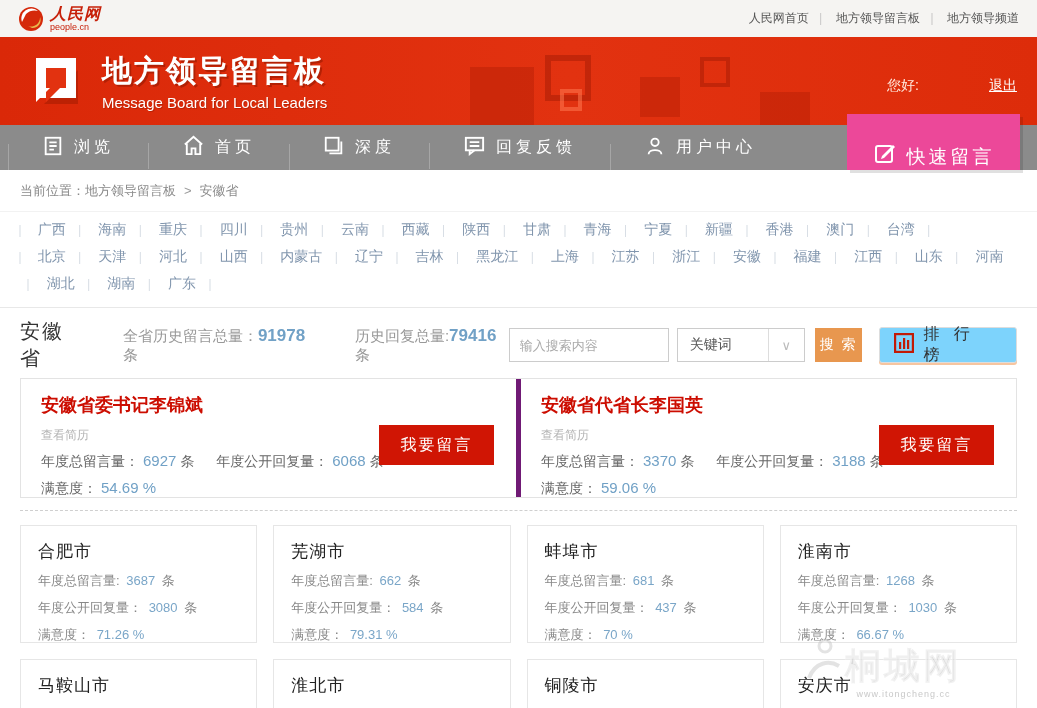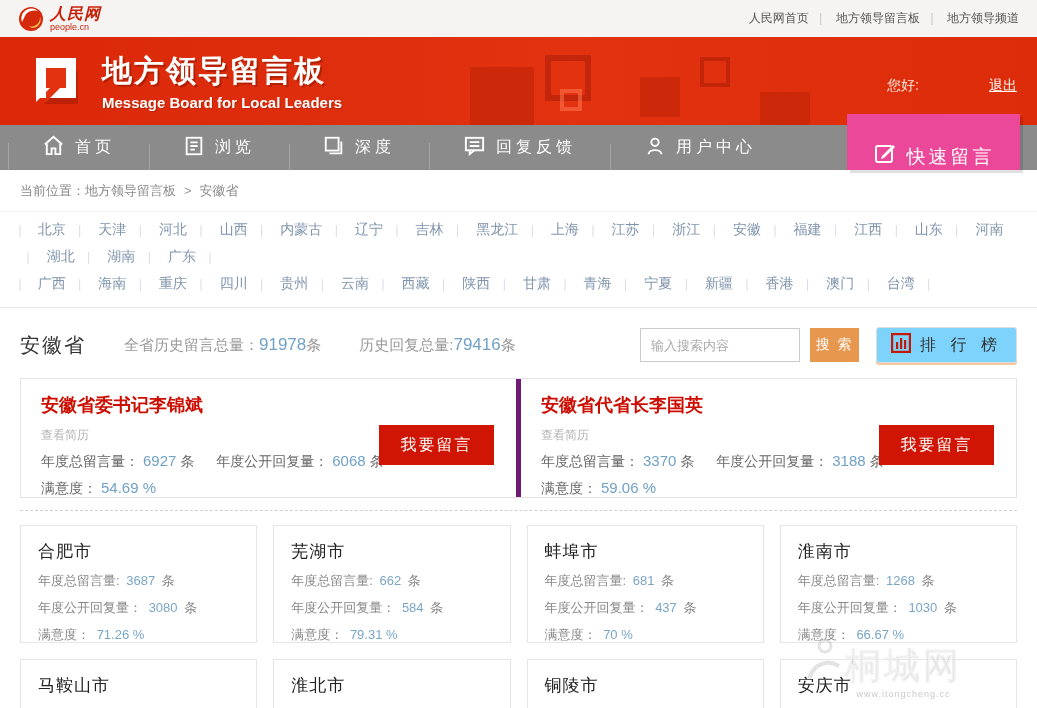--- a/index.html
+++ b/index.html
@@ -20,21 +20,21 @@
 
   
   .banner { position:relative; height:88px; background:linear-gradient(90deg,#da2808,#e23210 55%,#dd2c0a);
     overflow:hidden; }
   .sq { position:absolute; border:6px solid rgba(170,30,5,.55); }
   .sq.fill { background:rgba(165,25,3,.35); border:none; }
   .sq.lite { border-color:rgba(255,120,80,.55); }
   .banner-logo-row { position:absolute; left:30px; top:14px; display:flex; align-items:center; gap:14px; }
   .banner-titles .t1 { color:#fff; font-size:30px; font-weight:bold; letter-spacing:2px;
     text-shadow:2px 2px 0 rgba(150,25,0,.6); }
-  .banner-titles .t2 { color:#fff; font-size:15px; font-weight:bold; margin-top:2px;
+  .banner-titles .t2 { color:#fff; font-size:15px; font-weight:normal; margin-top:2px;
     text-shadow:1px 1px 0 rgba(150,25,0,.5); }
   .banner-right { position:absolute; right:20px; top:40px; color:#ffe9de; font-size:14px;
     display:flex; gap:70px; align-items:center; }
   .banner-right .logout { color:#fff; text-decoration:underline; cursor:pointer; }
 
   
   .nav { position:relative; height:45px; background:#8b8b8b; display:flex; align-items:center;
     padding-left:8px; }
   .nav-item { display:flex; align-items:center; gap:10px; color:#fff; font-size:16px;
     letter-spacing:4px; padding:0 34px; cursor:pointer; position:relative; }
@@ -56,21 +56,21 @@
   .prov-row { line-height:26px; font-size:14px; }
   .prov-row::before { content:"｜"; color:#ccd4dd; font-size:12px; }
   .prov-row a { color:#8095ad; text-decoration:none; margin:0 1px; cursor:pointer; }
   .prov-row a::after { content:"｜"; color:#ccd4dd; font-size:12px; margin-left:8px; }
   .prov-row a { margin-left:8px; }
 
   
   .statsrow { display:flex; align-items:center; padding:0 20px; margin-top:16px; height:42px; }
   .prov-name { font-size:20px; color:#333; letter-spacing:2px; }
   .stat-group { font-size:15px; color:#999; margin-left:38px; }
-  .stat-group .num { color:#71a1c6; font-size:17px; }
+  .stat-group .num { color:#71a1c6; font-size:17px;font-weight:bold; }
   .search-area { margin-left:auto; display:flex; align-items:center; }
   .search-input { width:160px; height:34px; border:1px solid #ccc; padding:0 10px; font-size:13px;
     color:#444; outline:none; background:#fff; }
   .search-input::placeholder { color:#aaa; }
   .kw-select { width:132px; height:34px; border:1px solid #ccc; margin-left:8px; display:flex;
     align-items:center; font-size:14px; color:#555; cursor:pointer; background:#fff; }
   .kw-select .kw-label { flex:1; padding-left:12px; }
   .kw-select .chev { width:36px; height:100%; border-left:1px solid #ddd; display:flex;
     align-items:center; justify-content:center; color:#bbb; font-size:13px; }
   .search-btn { width:49px; height:34px; margin-left:10px; background:#e8974f; color:#fff;
@@ -156,35 +156,35 @@
 
   <div class="banner-right">
     <span>您好:</span>
     <span class="logout">退出</span>
   </div>
 </div>
 
 <div class="nav">
   <div class="nav-item">
     <span>
+      <svg width="22" height="22" viewBox="0 0 24 24" fill="none" stroke="#fff" stroke-width="2">
+        <rect x="4" y="3" width="16" height="18"></rect>
+          <path d="M8 8 H16 M8 12 H16 M8 16 H13"></path>
+      </svg>
+    </span>
+    <span>浏览</span>
+  </div>
+  <div class="nav-item">
+    <span>
       <svg width="23" height="23" viewBox="0 0 24 24" fill="none" stroke="#fff" stroke-width="2">
         <path d="M3 11 L12 3 L21 11"></path>
           <path d="M5 10 V21 H10 V15 H14 V21 H19 V10"></path>
       </svg>
     </span>
     <span>首页</span>
-  </div>
-  <div class="nav-item">
-    <span>
-      <svg width="22" height="22" viewBox="0 0 24 24" fill="none" stroke="#fff" stroke-width="2">
-        <rect x="4" y="3" width="16" height="18"></rect>
-          <path d="M8 8 H16 M8 12 H16 M8 16 H13"></path>
-      </svg>
-    </span>
-    <span>浏览</span>
   </div>
   <div class="nav-item">
     <span>
       <svg width="22" height="22" viewBox="0 0 24 24" fill="none" stroke="#fff" stroke-width="2">
         <rect x="3" y="3" width="14" height="14"></rect>
           <path d="M20 7 V20 H7"></path>
       </svg>
     </span>
     <span>深度</span>
   </div>
@@ -222,20 +222,53 @@
 <div class="crumb">
   <span>当前位置：</span>
   <a>地方领导留言板</a>
   <span class="sep">&gt;</span>
   <span>安徽省</span>
 </div>
 
 <div class="provinces">
   <div class="prov-row">
     
+      <a>广西</a>
+    
+      <a>海南</a>
+    
+      <a>重庆</a>
+    
+      <a>四川</a>
+    
+      <a>贵州</a>
+    
+      <a>云南</a>
+    
+      <a>西藏</a>
+    
+      <a>陕西</a>
+    
+      <a>甘肃</a>
+    
+      <a>青海</a>
+    
+      <a>宁夏</a>
+    
+      <a>新疆</a>
+    
+      <a>香港</a>
+    
+      <a>澳门</a>
+    
+      <a>台湾</a>
+    
+  </div>
+  <div class="prov-row">
+    
       <a>北京</a>
     
       <a>天津</a>
     
       <a>河北</a>
     
       <a>山西</a>
     
       <a>内蒙古</a>
     
@@ -259,68 +292,39 @@
     
       <a>山东</a>
     
       <a>河南</a>
     
       <a>湖北</a>
     
       <a>湖南</a>
     
       <a>广东</a>
-    
-  </div>
-  <div class="prov-row">
-    
-      <a>广西</a>
-    
-      <a>海南</a>
-    
-      <a>重庆</a>
-    
-      <a>四川</a>
-    
-      <a>贵州</a>
-    
-      <a>云南</a>
-    
-      <a>西藏</a>
-    
-      <a>陕西</a>
-    
-      <a>甘肃</a>
-    
-      <a>青海</a>
-    
-      <a>宁夏</a>
-    
-      <a>新疆</a>
-    
-      <a>香港</a>
-    
-      <a>澳门</a>
-    
-      <a>台湾</a>
     
   </div>
 </div>
 
 <div class="statsrow">
   <span class="prov-name">安徽省</span>
   <span class="stat-group">
     <span>全省历史留言总量：</span><span class="num">91978</span><span>条</span>
   </span>
   <span class="stat-group">
     <span>历史回复总量:</span><span class="num">79416</span><span>条</span>
   </span>
 
   <div class="search-area">
     <input class="search-input" placeholder="输入搜索内容" style="">
+    <div class="kw-select">
+      <span class="kw-label">关键词</span>
+      <span class="chev">∨</span>
+    </div>
     <button class="search-btn">搜 索</button>
     <div class="rank-btn">
       <span>
         <svg width="20" height="20" viewBox="0 0 20 20">
           <rect x="1" y="1" width="18" height="18" fill="none" stroke="#c21a06" stroke-width="2.4"></rect>
           <rect x="5" y="9" width="2.2" height="7" fill="#c21a06"></rect>
           <rect x="9" y="5" width="2.2" height="11" fill="#c21a06"></rect>
           <rect x="13" y="7" width="2.2" height="9" fill="#c21a06"></rect>
         </svg>
       </span>

